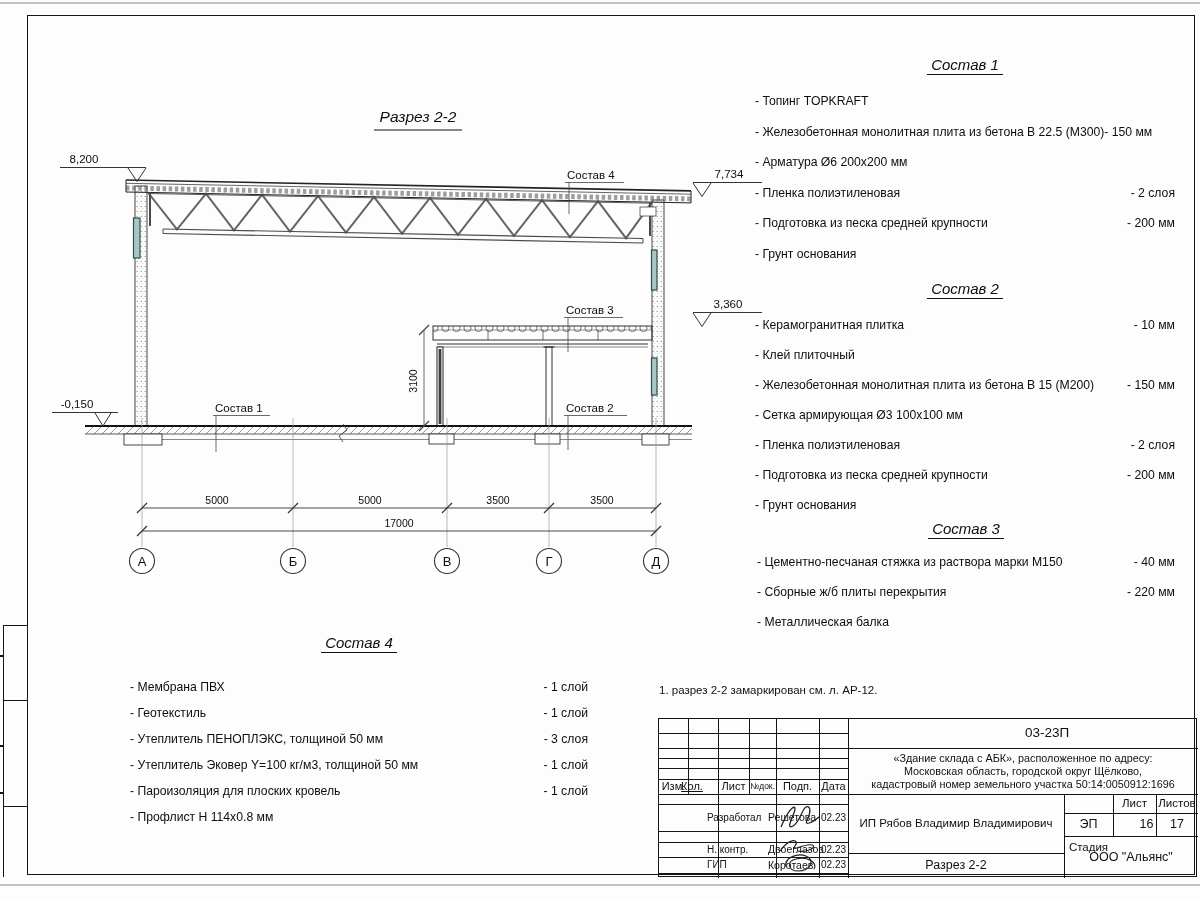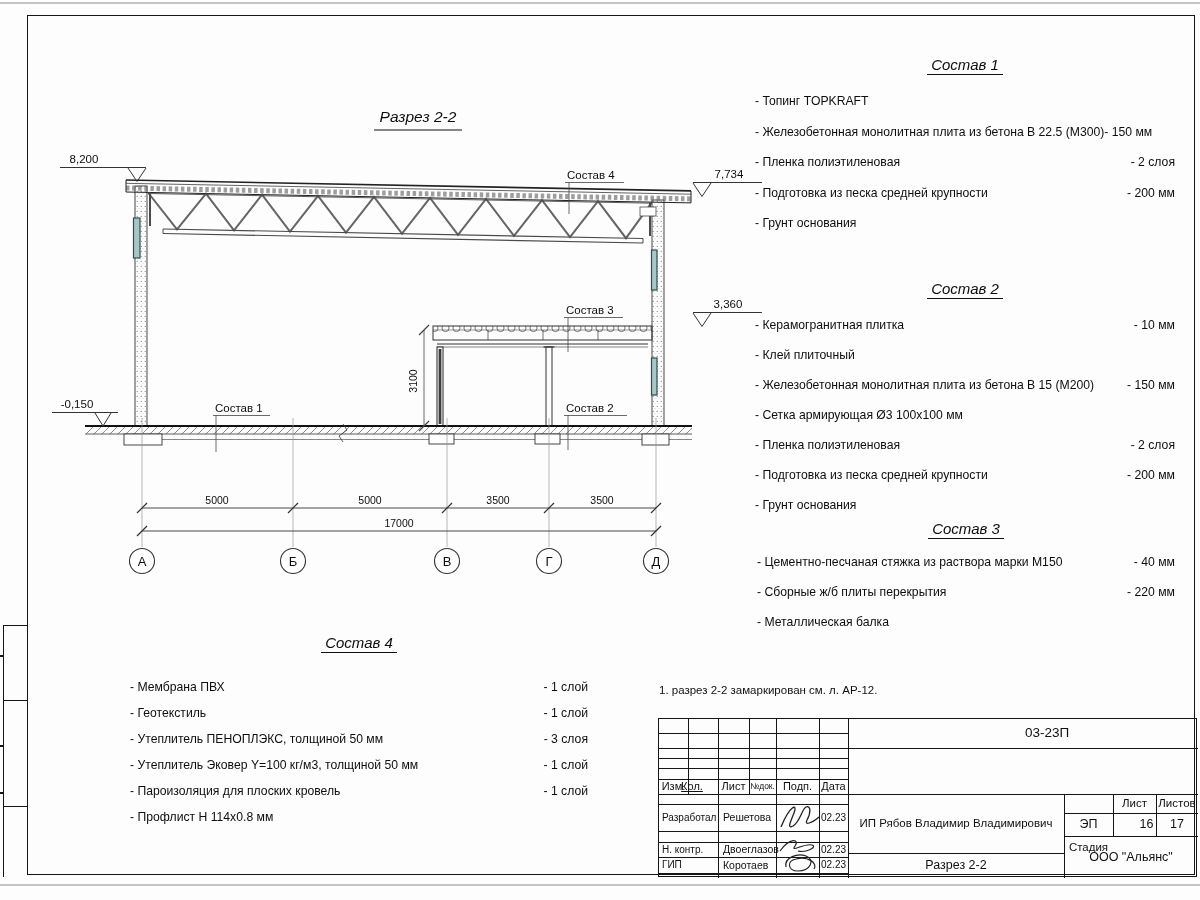--- a/index.html
+++ b/index.html
@@ -1,21 +1,21 @@
 <!DOCTYPE html>
 <html><head>
 <meta charset="utf-8">
 <style>
   html,body{margin:0;padding:0;background:#e8e8e8;}
   #sheet{position:relative;width:1200px;height:900px;background:#fdfdfd;overflow:hidden;
          font-family:"Liberation Sans", sans-serif;color:#111;}
   .abs{position:absolute;}
   .tb-line{position:absolute;background:#151515;}
   .tb-cell{position:absolute;display:flex;align-items:center;justify-content:center;text-align:center;line-height:1.2;}
-  .tb-left{justify-content:flex-start;text-align:left;padding-left:3px;}
+  .tb-left{justify-content:flex-start;text-align:left;padding-left:3px;margin-left:45px;}
   .comp-list{position:absolute;font-size:12.2px;color:#0e0e0e;}
   .comp-title{text-align:center;font-style:italic;font-size:15px;color:#0e0e0e;}
   .comp-title span{border-bottom:1.2px solid #111;padding:0 4px 1px;}
   .crow{display:flex;justify-content:space-between;align-items:flex-start;}
   .frame{position:absolute;border:1.6px solid #151515;}
   .edge-line{position:absolute;background:#c4c4c4;}
   svg text{font-family:"Liberation Sans", sans-serif;fill:#0e0e0e;}
 </style>
 </head>
 <body>
@@ -205,20 +205,24 @@
   </svg>
 
   <div class="comp-list" style="left:755px;top:56px;width:420px;">
     <div class="comp-title" style="margin-bottom:21px;"><span>Состав 1</span></div>
     <div class="crow" style="height:30.5px;">
         <span>- Топинг TOPKRAFT</span>
         <span></span>
       </div>
     <div class="crow" style="height:30.5px;">
         <span>- Железобетонная  монолитная плита из бетона  В 22.5 (М300)- 150 мм</span>
+        <span></span>
+      </div>
+    <div class="crow" style="height:30.5px;">
+        <span>- Арматура Ø6 200x200 мм</span>
         <span></span>
       </div>
     <div class="crow" style="height:30.5px;">
         <span>- Пленка полиэтиленовая</span>
         <span>-  2 слоя</span>
       </div>
     <div class="crow" style="height:30.5px;">
         <span>- Подготовка из песка средней  крупности</span>
         <span>- 200 мм</span>
       </div>
@@ -354,20 +358,25 @@
 
     <svg class="abs" style="left:119px;top:82px;" width="44" height="32" viewBox="0 0 44 32">
       <path d="M3,26 C12,4 20,2 16,12 C12,22 9,28 15,25 C22,21 24,8 28,6 C33,4 33,12 29,19 C26,25 34,22 41,16" fill="none" stroke="#222" stroke-width="1.3"></path>
     </svg>
     <svg class="abs" style="left:117px;top:118px;" width="50" height="40" viewBox="0 0 50 40">
       <path d="M4,14 C14,0 24,2 19,9 C14,16 28,6 36,8 C42,10 30,16 22,14" fill="none" stroke="#222" stroke-width="1.2"></path>
       <path d="M10,30 C8,20 22,16 30,19 C40,23 34,34 22,34 C12,34 10,24 20,22 C32,19 42,26 38,32" fill="none" stroke="#222" stroke-width="1.2"></path>
     </svg>
 
     <div class="tb-cell" style="left:189px;top:0;width:350px;height:29px;font-size:13.5px;padding-left:24px;">03-23П</div>
+    <div class="abs" style="left:189px;top:29px;width:350px;height:46px;display:flex;flex-direction:column;align-items:center;justify-content:center;font-size:10.8px;line-height:13px;text-align:center;">
+      <div>«Здание склада с АБК», расположенное по адресу:</div>
+      <div>Московская область, городской округ Щёлково,</div>
+      <div>кадастровый номер земельного участка 50:14:0050912:1696</div>
+    </div>
     <div class="tb-cell" style="left:189px;top:75px;width:216px;height:59px;font-size:11.5px;">ИП Рябов Владимир Владимирович</div>
 
     <div class="tb-cell" style="left:405px;top:75px;width:49px;height:19px;font-size:11.5px;margin-top:44px;">Стадия</div>
     <div class="tb-cell" style="left:454px;top:75px;width:43px;height:19px;font-size:11.5px;">Лист</div>
     <div class="tb-cell" style="left:497px;top:75px;width:42px;height:19px;font-size:11.5px;">Листов</div>
     <div class="tb-cell" style="left:405px;top:94px;width:49px;height:23px;font-size:12.5px;">ЭП</div>
     <div class="tb-cell" style="left:454px;top:94px;width:43px;height:23px;font-size:12.5px;padding-left:12px;">16</div>
     <div class="tb-cell" style="left:497px;top:94px;width:42px;height:23px;font-size:12.5px;">17</div>
 
     <div class="tb-cell" style="left:189px;top:134px;width:216px;height:25px;font-size:12.5px;">Разрез 2-2</div>

